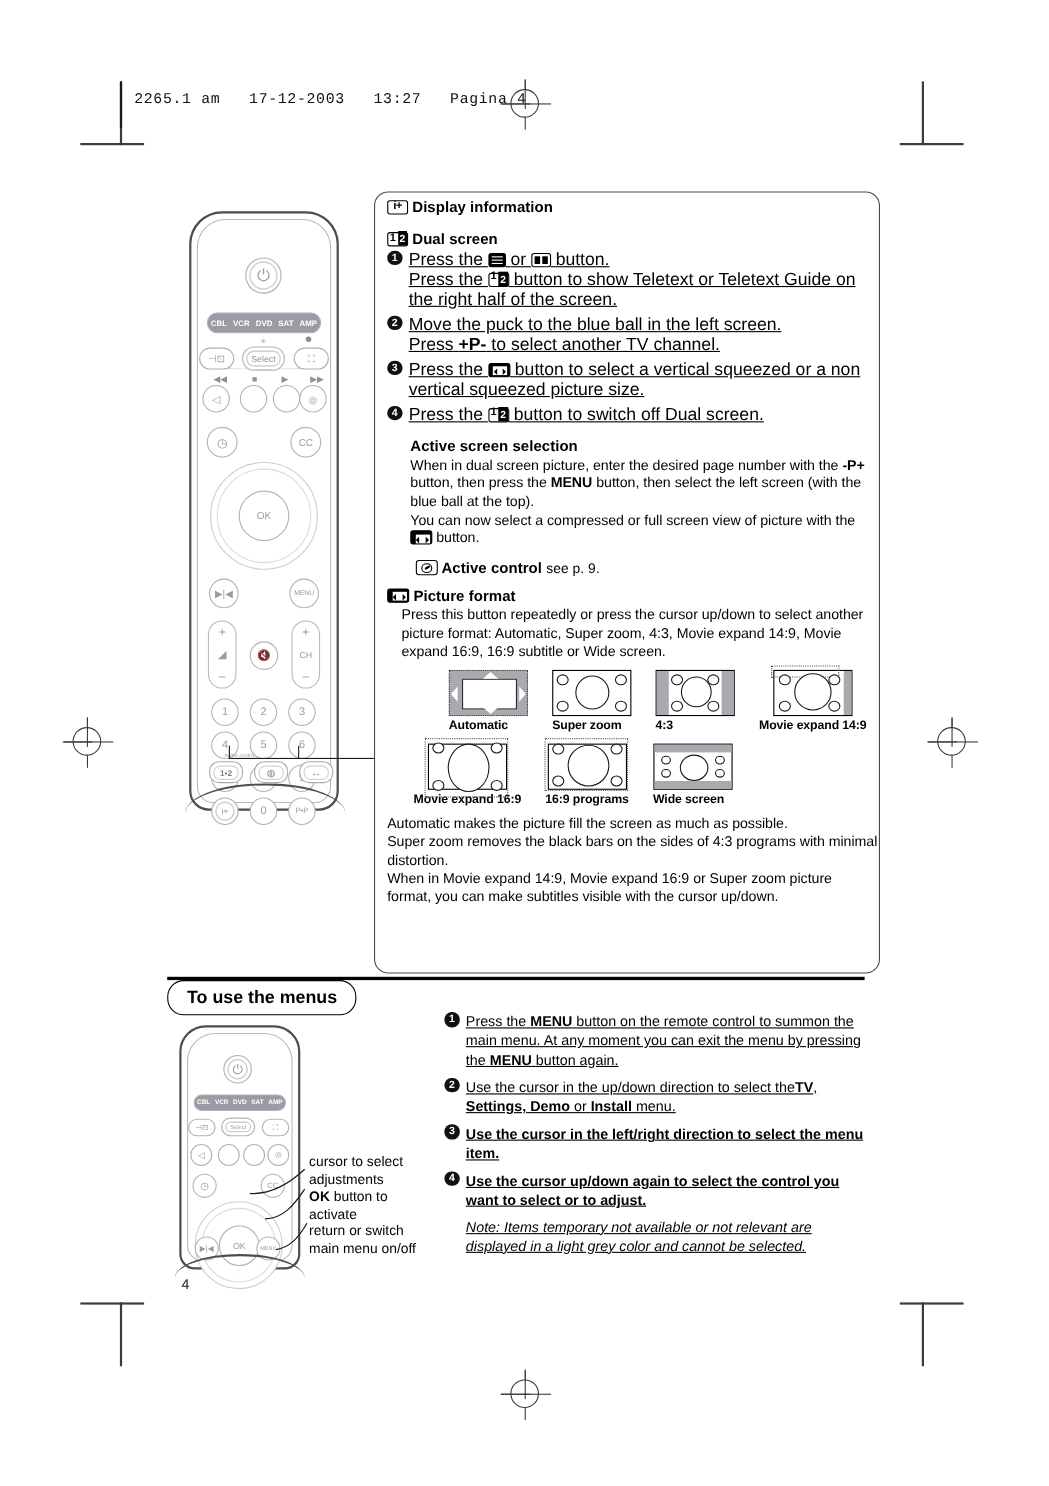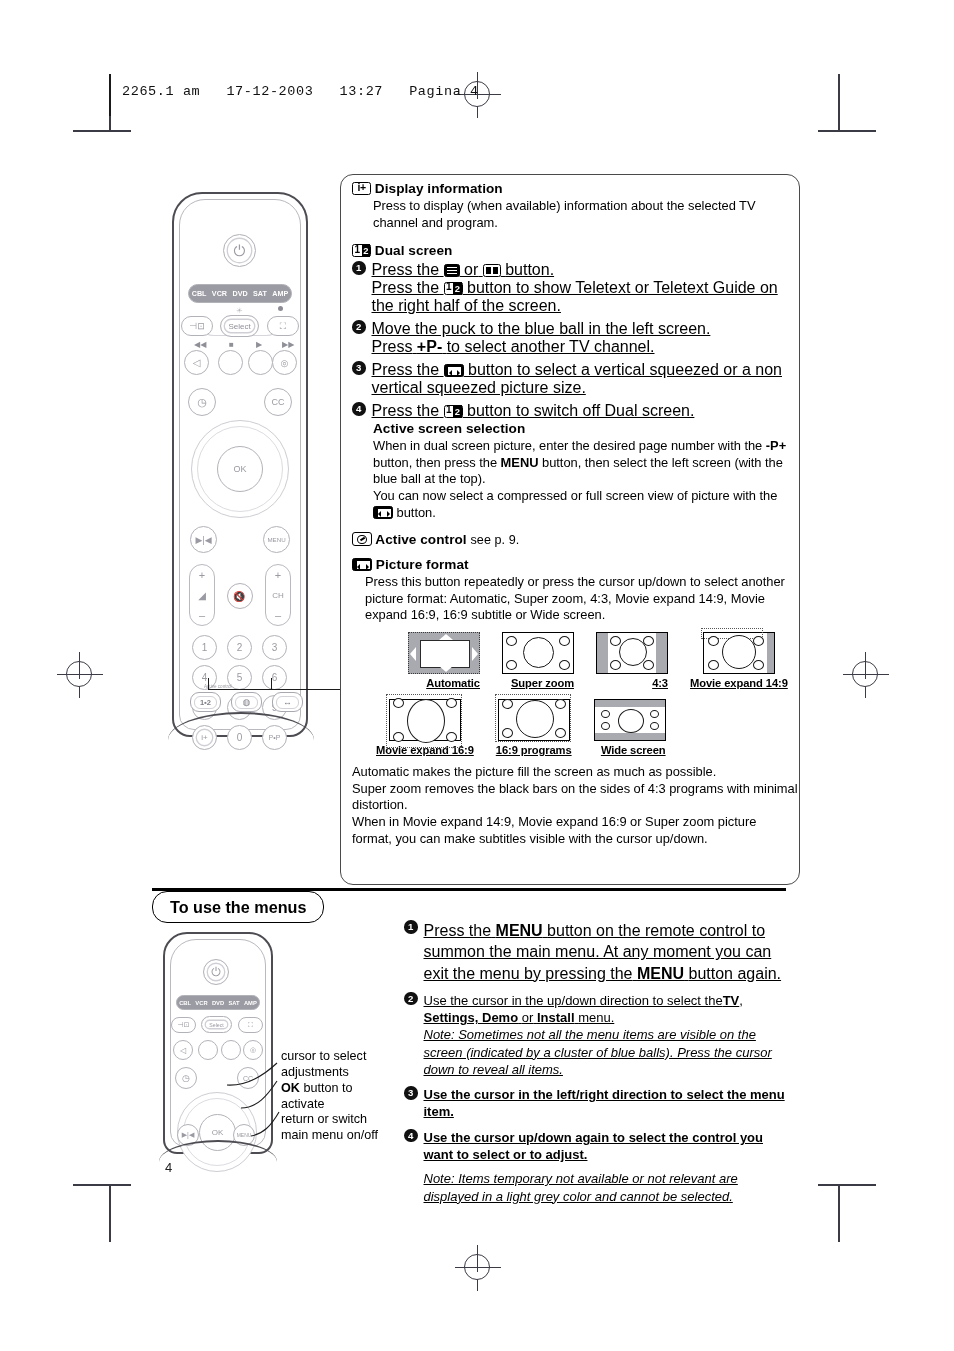--- a/index.html
+++ b/index.html
@@ -61,21 +61,21 @@
   .k-ac i:after{content:"";position:absolute;left:2.4px;top:2.2px;width:5px;height:1.6px;background:#000;transform:rotate(-32deg);}
 
   
   .num{display:inline-block;width:13.5px;height:13.5px;border-radius:50%;background:#111;color:#fff;
        font-size:9.6px;font-weight:bold;text-align:center;line-height:13.6px;vertical-align:1px;}
   .step{display:flex;gap:6px;align-items:flex-start;}
   .step .txt{flex:1;text-decoration:underline;}
 
   
   .thumbrow{display:flex;align-items:flex-end;}
-  .thumb{text-align:right;text-decoration:underline;}
+  .thumb{text-align:left;}
   .tlab{font-size:11.2px;font-weight:bold;margin-top:3px;letter-spacing:-.1px;}
   .tv{position:relative;box-sizing:border-box;background:#fff;margin:0 auto;}
   .tvbox{border:1.6px solid #000;}
   .dotted{border:1.4px dotted #3a3a3a;}
   .oval{position:absolute;border:1.3px solid #1a1a1a;border-radius:50%;box-sizing:border-box;background:#fff;}
   .sm{width:11px;height:10px;}
   .big{border-width:1.4px;}
   .sidebar-g{position:absolute;top:0;bottom:0;width:11px;background:#a9aab0;}
   .bar-h{position:absolute;left:0;right:0;height:7px;background:#a9aab0;}
 
@@ -253,21 +253,20 @@
 
 <div class="panel"></div>
 
 <div class="panel-inner">
 
   <div class="sec">
     <h3 class="secttl">
       <span class="key k-info"></span>
       <span>Display information</span>
     </h3>
-    <p class="body" style="margin-left:21px;">Press to display (when available) information about the selected TV channel and program.</p>
   </div>
 
   <div class="sec" style="margin-top:11px;">
     <h3 class="secttl">
       <span class="key k-12"></span>
       <span>Dual screen</span>
     </h3>
 
     <div class="step" style="margin-top:1px;">
       <span class="num">1</span>
@@ -305,35 +304,35 @@
     <div class="step" style="margin-top:5px;">
       <span class="num">4</span>
       <span class="txt body">
         <span>Press the</span>
         <span class="key k-12"></span>
         <span>button to switch off Dual screen.</span>
       </span>
     </div>
   </div>
 
-  <div class="sec" style="margin-left:21px;">
+  <div class="sec" style="margin-top:10px;margin-left:21px;">
     <h3 class="secttl">Active screen selection</h3>
     <p class="body">
       <span>When in dual screen picture, enter the desired page number with the</span>
       <b>-P+</b>
       <span>button, then press the</span>
       <b>MENU</b>
       <span>button, then select the left screen (with the blue ball at the top).</span><br>
       <span>You can now select a compressed or full screen view of picture with the</span>
       <span class="key k-fmt"><i></i></span>
       <span>button.</span>
     </p>
   </div>
 
-  <div class="sec" style="margin-top:10px;">
+  <div class="sec" style="margin-top:10px;margin-left:26px;">
     <h3 class="secttl">
       <span class="key k-ac"><i></i></span>
       <span>Active control</span>
       <span style="font-weight:normal;font-size:12.6px;">see p. 9.</span>
     </h3>
   </div>
 
   <div class="sec" style="margin-top:7px;">
     <h3 class="secttl">
       <span class="key k-fmt"><i></i></span>
@@ -484,38 +483,37 @@
   <b>OK</b>
   <span>button to activate</span>
 </div>
 <div class="anno" style="left:281px;top:1111px;width:115px;">
   <span>return or switch main menu on/off</span>
 </div>
 
 <div class="abs" style="left:404px;top:920px;width:392px;">
   <div class="step">
     <span class="num">1</span>
-    <span class="txt body" style="font-size:16px;line-height:1.33;">
+    <span class="txt body" style="font-size:13px;line-height:1.33;">
       <span>Press the</span>
       <b>MENU</b>
       <span>button on the remote control to summon the main menu. At any moment you can exit the menu by pressing the</span>
       <b>MENU</b>
       <span>button again.</span>
     </span>
   </div>
 
   <div class="step" style="margin-top:8px;">
     <span class="num">2</span>
     <span class="txt body" style="font-size:13px;line-height:1.33;">
       <span>Use the cursor in the up/down direction to select the</span><b>TV</b><span>,</span>
       <b>Settings, Demo</b>
       <span>or</span>
       <b>Install</b>
       <span>menu.</span>
-      <span class="ital" style="display:block;">Note: Sometimes not all the menu items are visible on the screen (indicated by a cluster of blue balls). Press the cursor down to reveal all items.</span>
     </span>
   </div>
 
   <div class="step" style="margin-top:8px;">
     <span class="num">3</span>
     <span class="txt body" style="font-size:13px;line-height:1.33;font-weight:bold;">Use the cursor in the left/right direction to select the menu item.</span>
   </div>
 
   <div class="step" style="margin-top:8px;">
     <span class="num">4</span>

